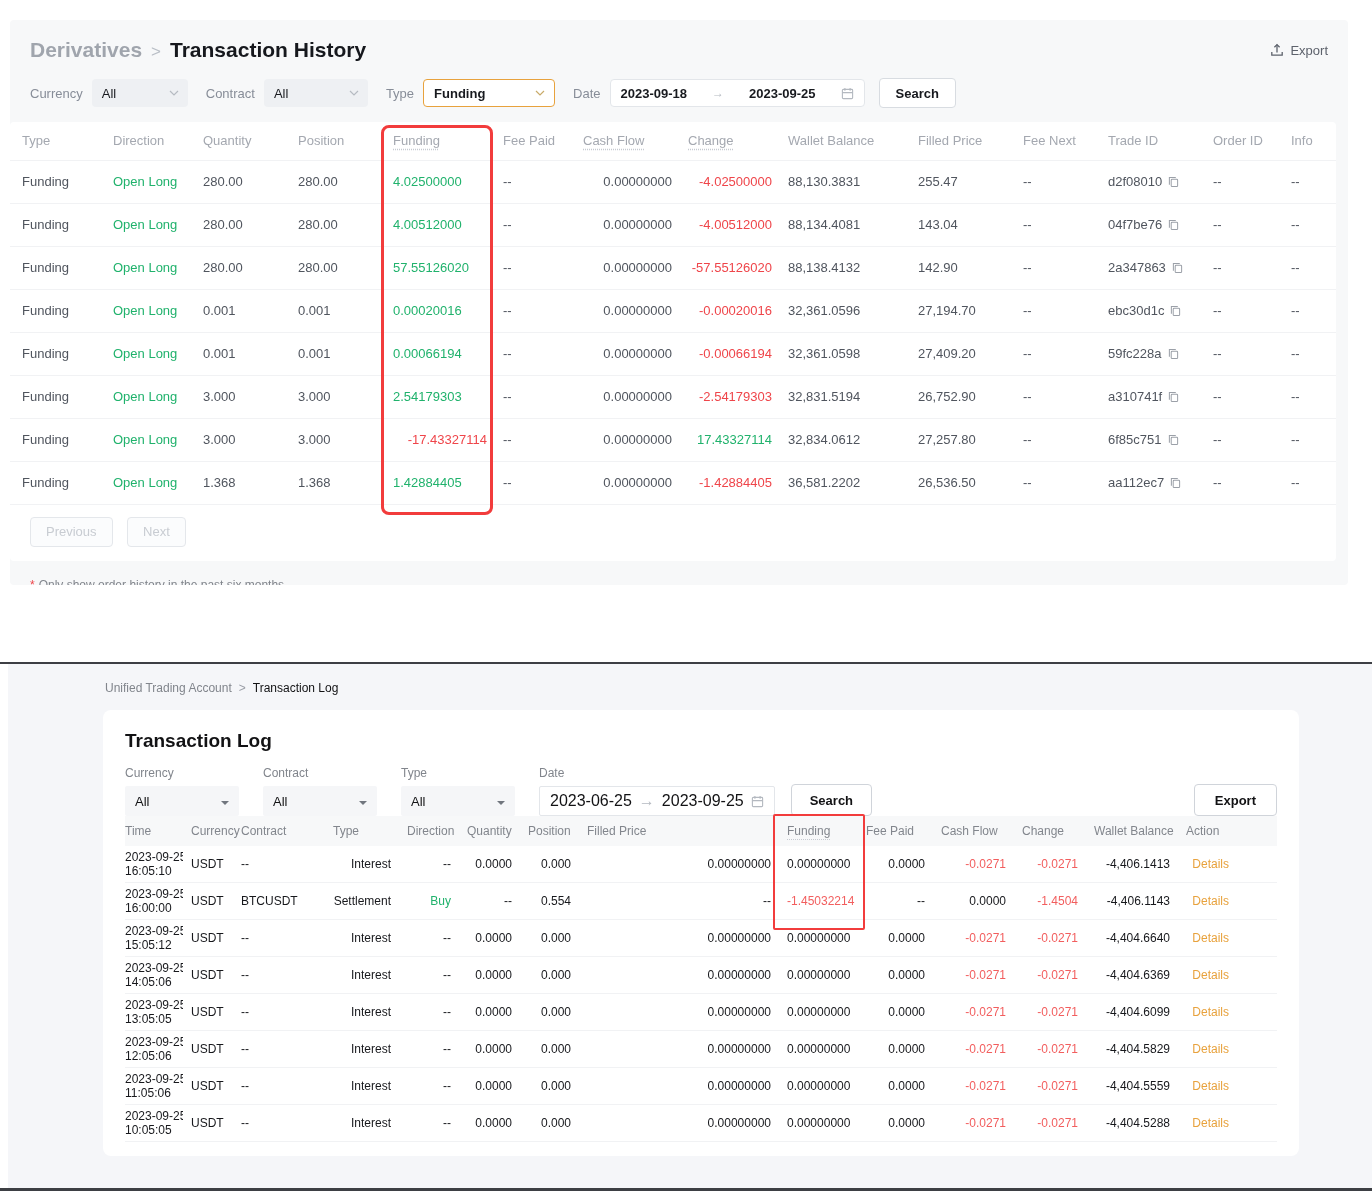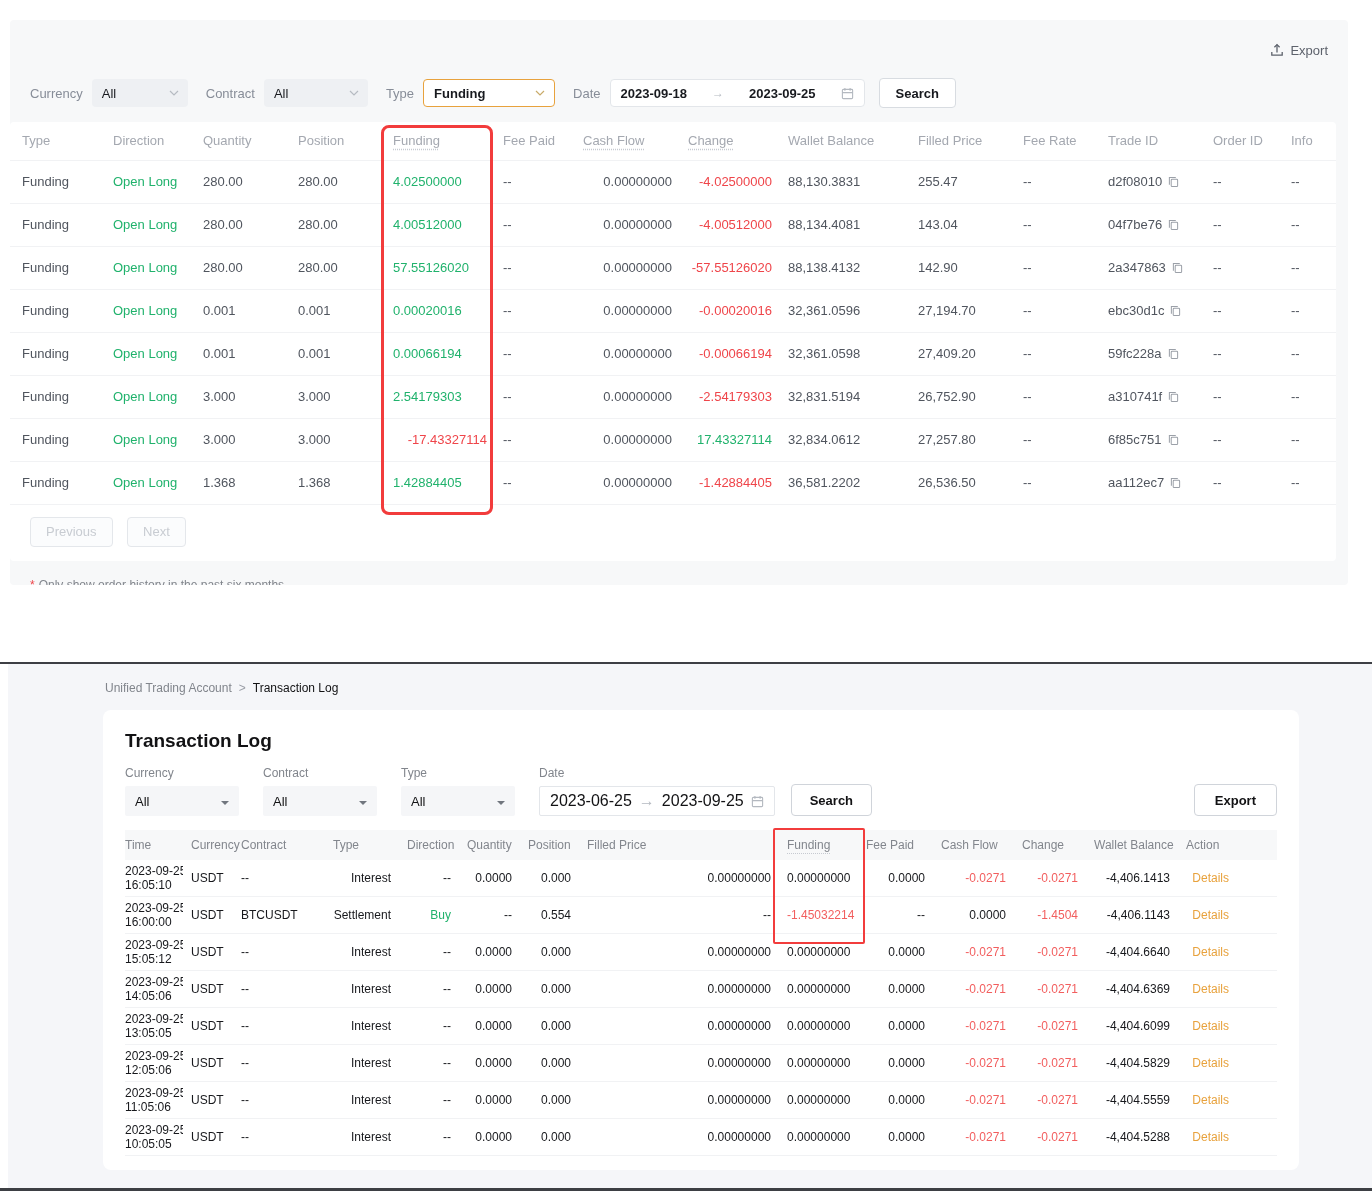--- a/index.html
+++ b/index.html
@@ -99,35 +99,38 @@
   .btn-search2 {
     margin-left: 16px; height: 32px; padding: 0 18px; background: #fff;
     border: 1px solid #d0d4da; border-radius: 4px; font-size: 13px; font-weight: bold;
     color: #121214; font-family: inherit; cursor: pointer;
   }
   .btn-export2 {
     margin-left: auto; height: 32px; padding: 0 20px; background: #fff;
     border: 1px solid #d0d4da; border-radius: 4px; font-size: 13px; font-weight: bold;
     color: #121214; font-family: inherit; cursor: pointer;
   }
-  .t2wrap { position: relative; margin-top: 14px; }
+  .t2wrap { position: relative; }
   table.t-bot { width: 100%; table-layout: fixed; border-collapse: collapse; font-size: 12px; }
   .t-bot th { background: #f7f8f9; color: #82868d; font-weight: normal; height: 30px;
     padding: 0 8px; text-align: left; white-space: nowrap; }
   .t-bot td { color: #17181c; padding: 4px 8px; border-bottom: 1px solid #f1f2f4;
     line-height: 14px; white-space: nowrap; overflow: hidden; }
   .t-bot th:first-child, .t-bot td:first-child { padding-left: 0; }
   .t-bot th:last-child, .t-bot td:last-child { padding-right: 48px; }
   .details-link { color: var(--orange); cursor: pointer; }
 </style>
 </head>
 <body>
 
 <div class="top-panel">
   <div class="tp-head">
+    <div class="tp-title">
+      <span class="parent">Derivatives</span><span class="sep">&gt;</span><span class="current">Transaction History</span>
+    </div>
     <div class="tp-export">
       <span style="display:flex;">
         <svg width="14" height="14" viewBox="0 0 14 14" fill="none" stroke="#5d626c" stroke-width="1.3">
             <path d="M7 9.5V1.8"></path>
             <path d="M4.4 4.2L7 1.6l2.6 2.6"></path>
             <path d="M1.8 9v3.2h10.4V9"></path>
           </svg>
       </span>
       <span>Export</span>
     </div>
@@ -202,21 +205,21 @@
             <th>Type</th>
             <th>Direction</th>
             <th>Quantity</th>
             <th>Position</th>
             <th class="hint">Funding</th>
             <th>Fee Paid</th>
             <th class="r hint">Cash Flow</th>
             <th class="r hint">Change</th>
             <th>Wallet Balance</th>
             <th>Filled Price</th>
-            <th>Fee Rate</th>
+            <th>Fee Next</th>
             <th>Trade ID</th>
             <th>Order ID</th>
             <th>Info</th>
           </tr>
         </thead>
       <tbody>
           <tr>
             <td>Funding</td>
             <td class="pos">Open Long</td>
             <td>280.00</td>

